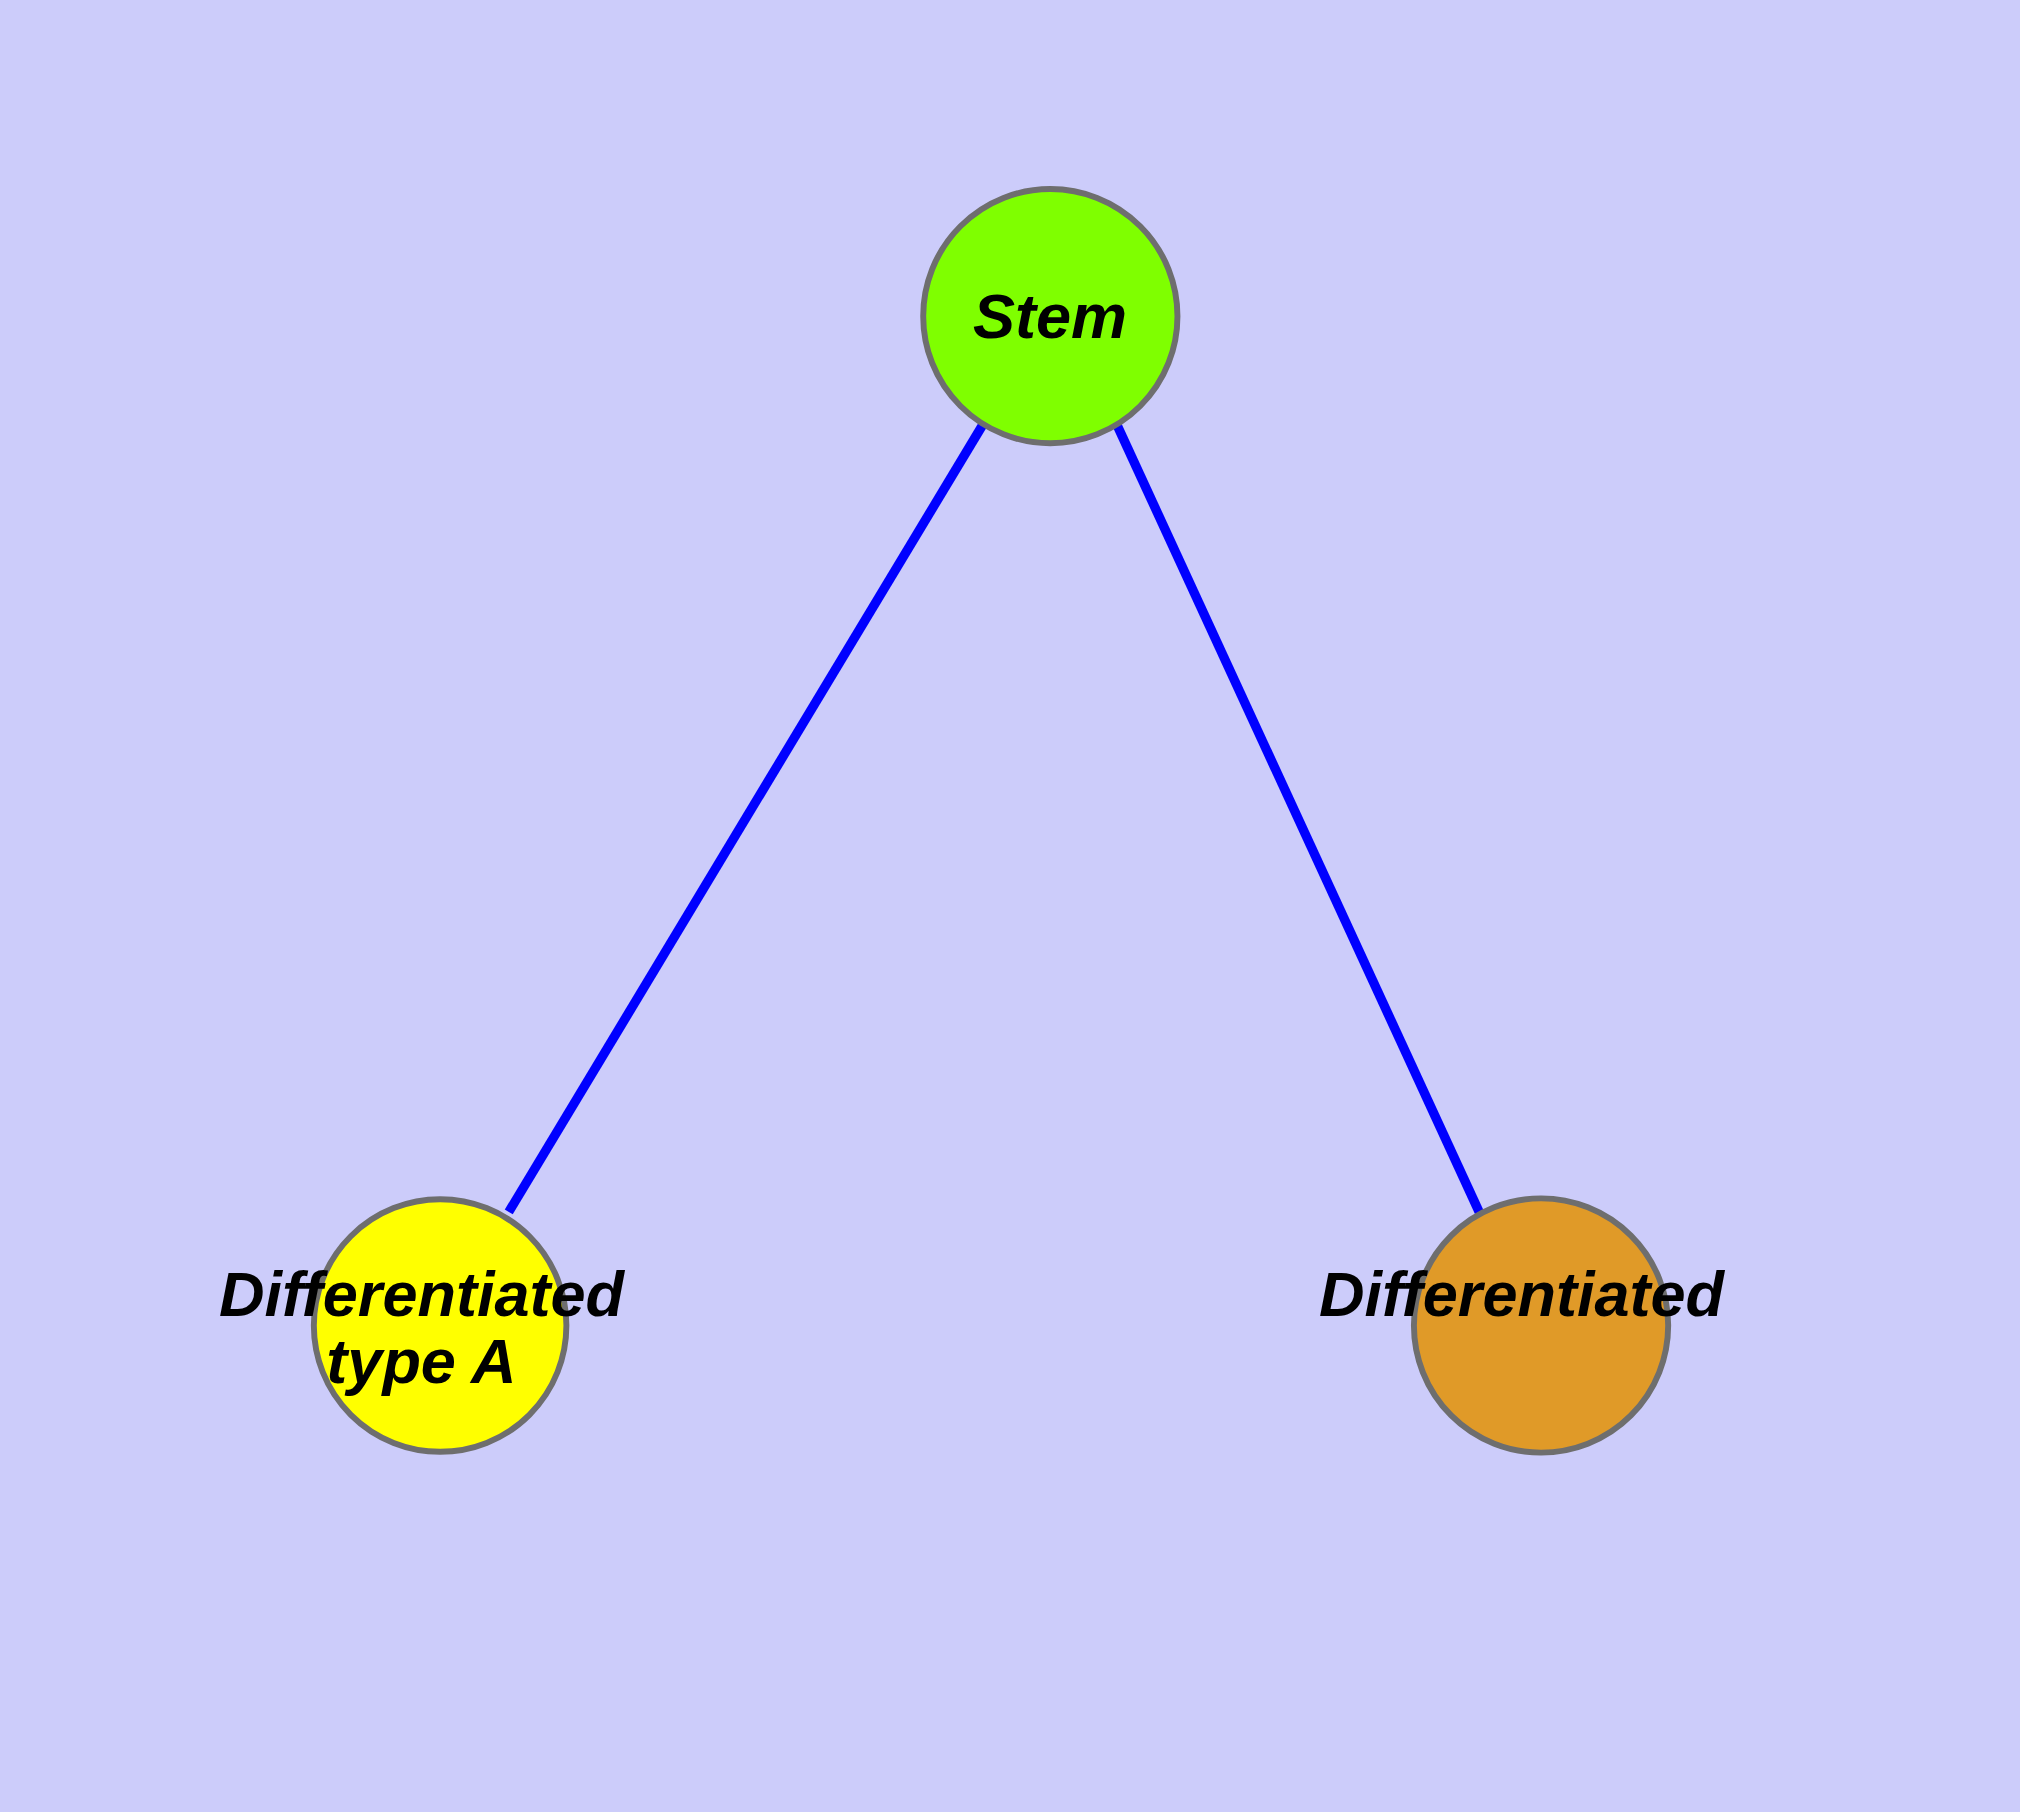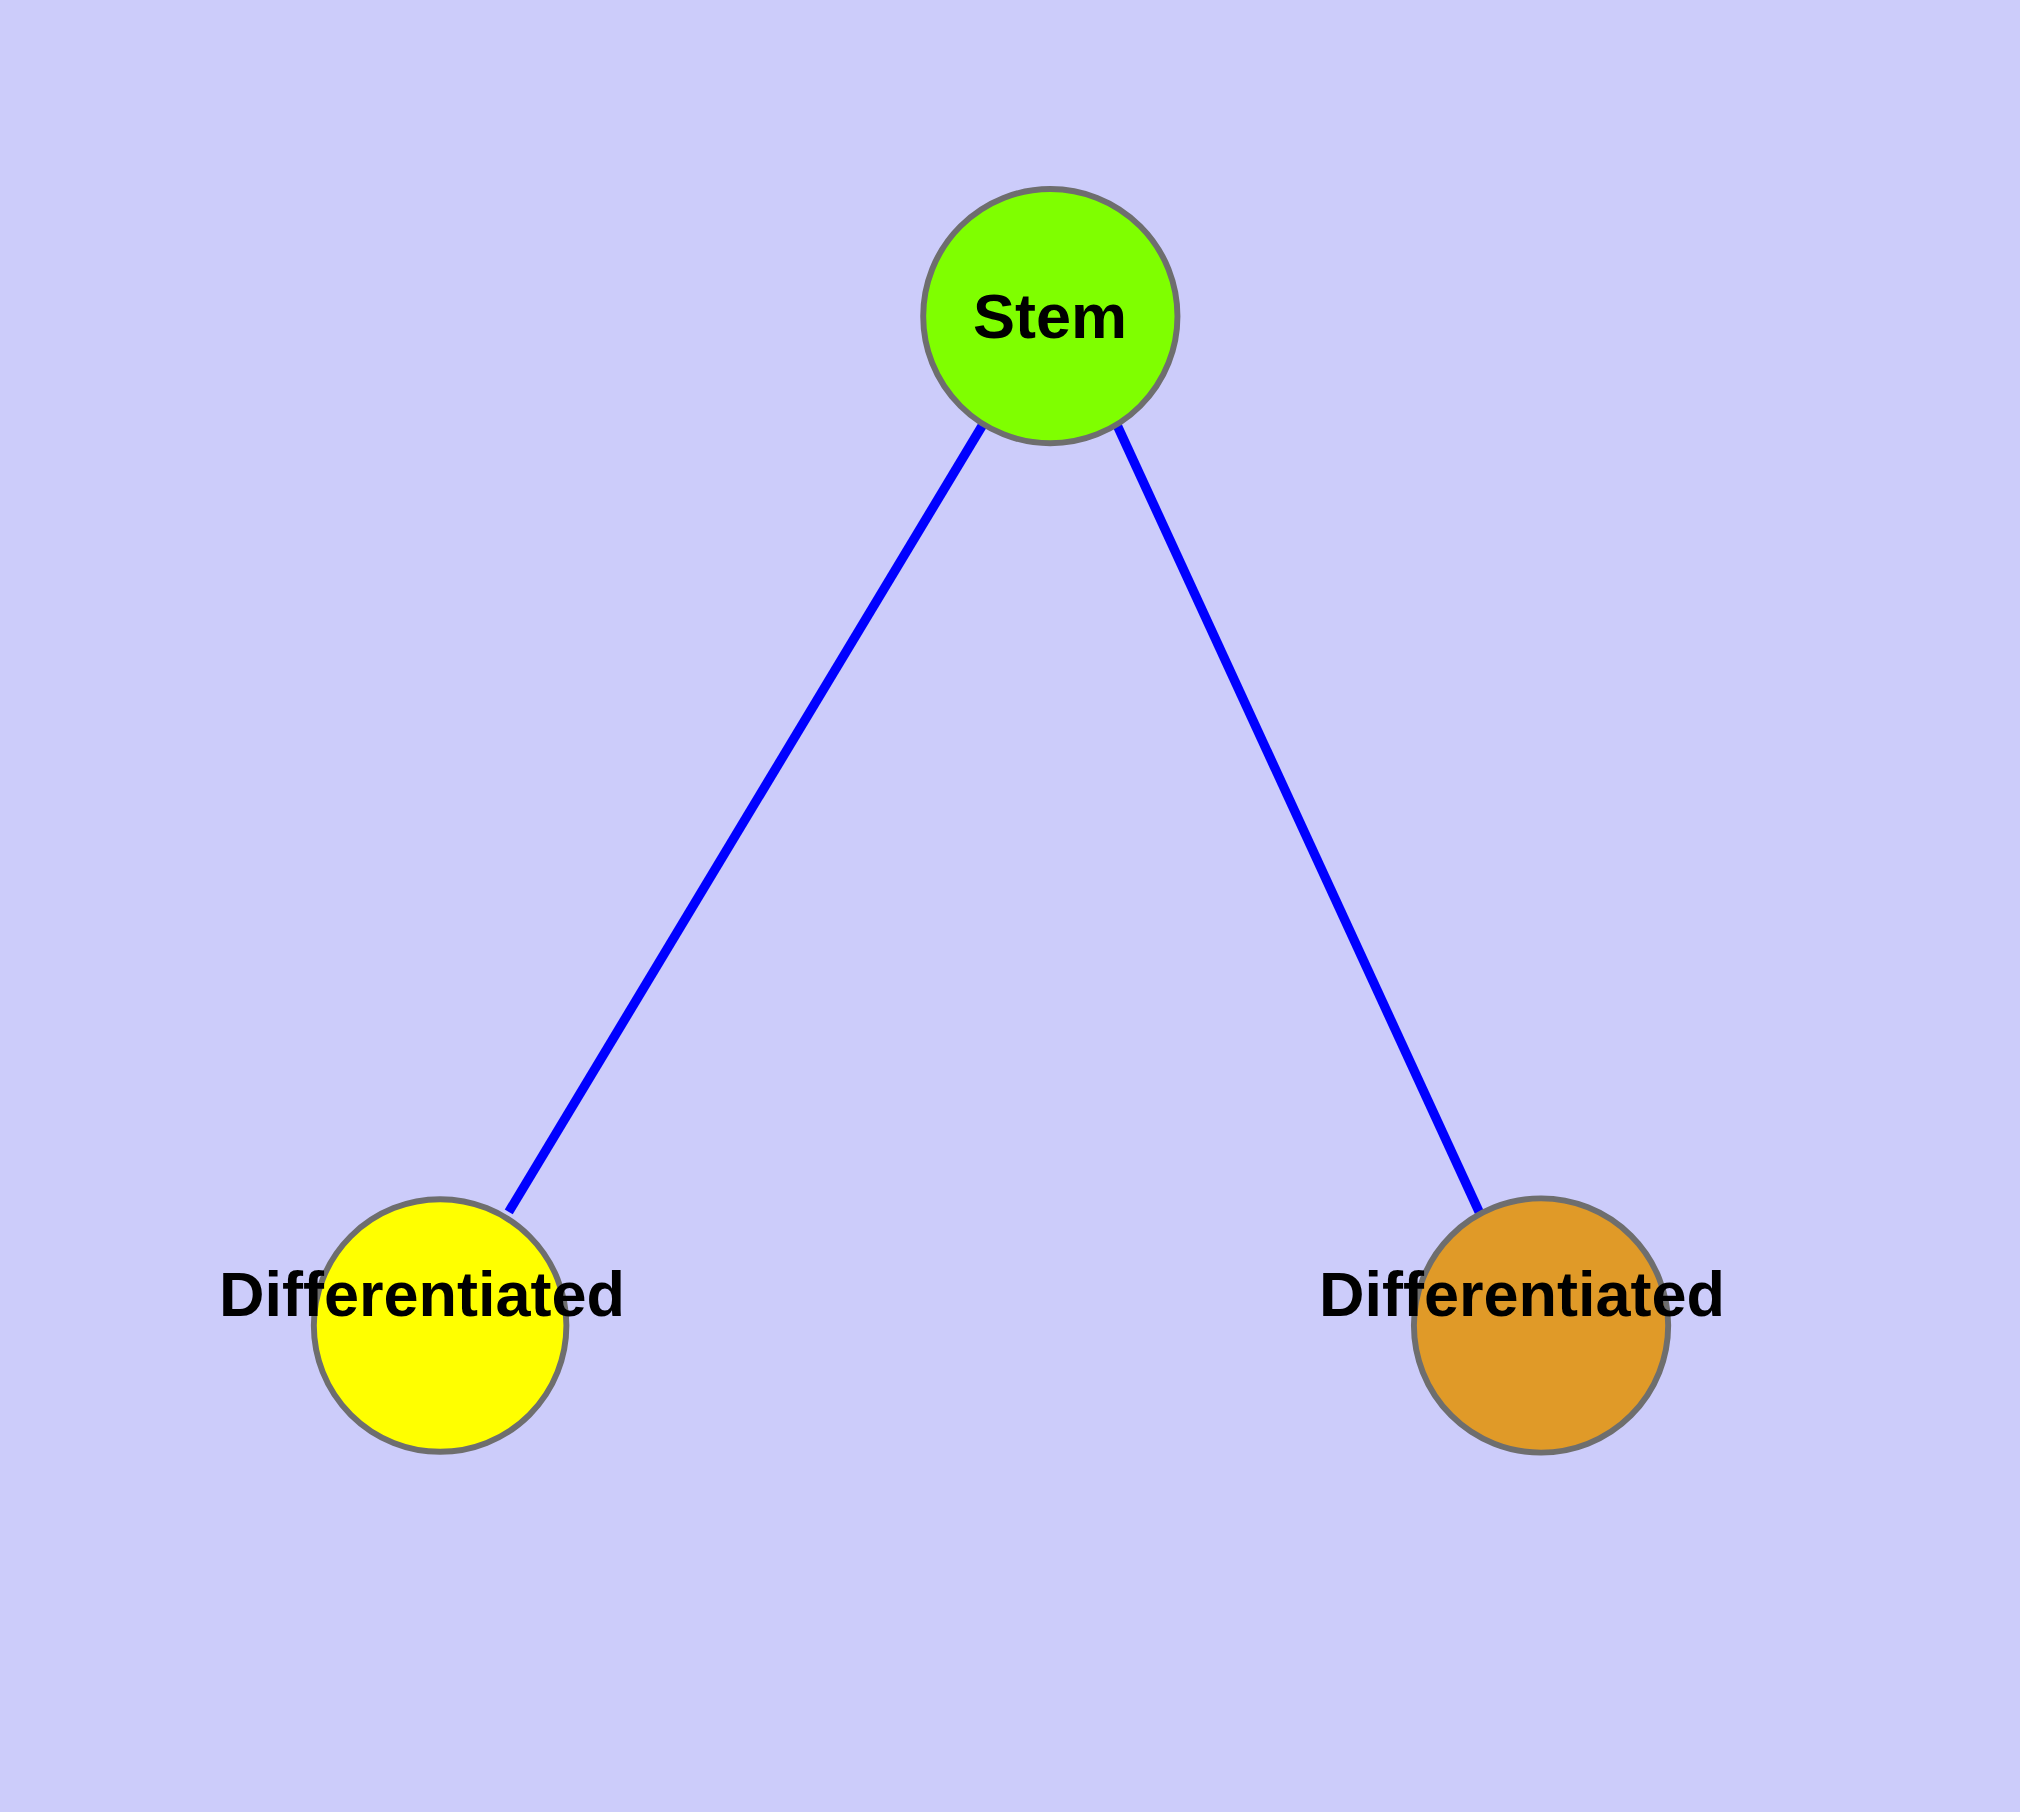--- a/index.html
+++ b/index.html
@@ -24,20 +24,21 @@
     height: 1812px;
   }
   .node-label {
     position: absolute;
     text-align: center;
     font-weight: bold;
     color: #000000;
     line-height: 1.06;
     white-space: nowrap;
     pointer-events: none;
+    font-style: italic;
     -webkit-font-smoothing: antialiased;
   }
   .node-label.stem {
     font-size: 63px;
   }
   .node-label.leaf {
     font-size: 63px;
   }
 </style>
 </head>
@@ -60,20 +61,21 @@
       <circle cx="1818" cy="1564" r="150" fill="#e09a28" stroke="#6e6e6e" stroke-width="7"></circle>
     </g>
   </svg>
 
   <div class="node-label stem" id="label-stem" style="left: 973px; top: 283px;">
     <div>Stem</div>
   </div>
 
   <div class="node-label leaf" id="label-diff-a" style="left: 219px; top: 1261px;">
     <div>Differentiated</div>
+    <div>type A</div>
   </div>
 
   <div class="node-label leaf" id="label-diff-b" style="left: 1319px; top: 1261px;">
     <div>Differentiated</div>
   </div>
 
 </div>
 
 
 </body></html>

